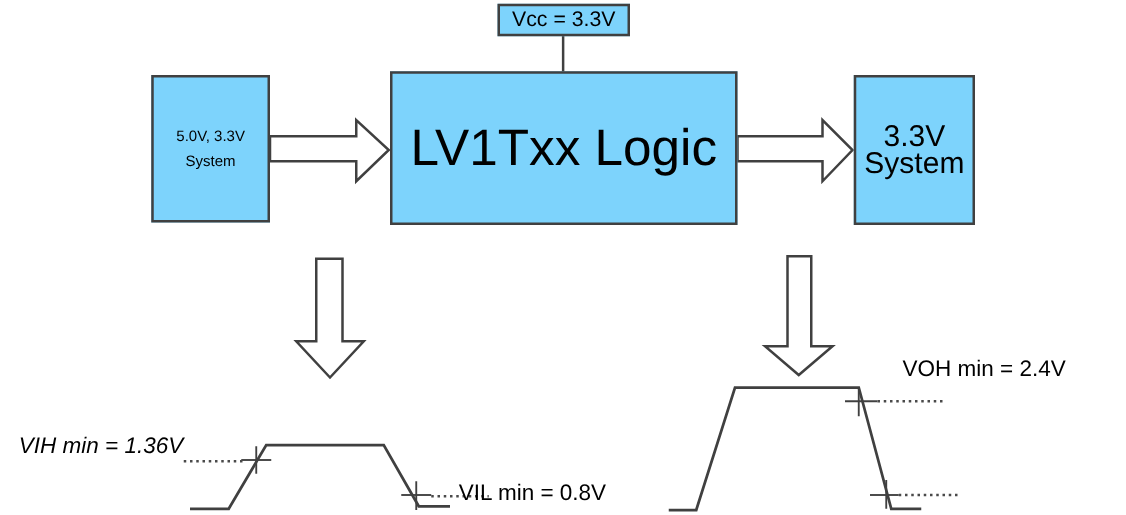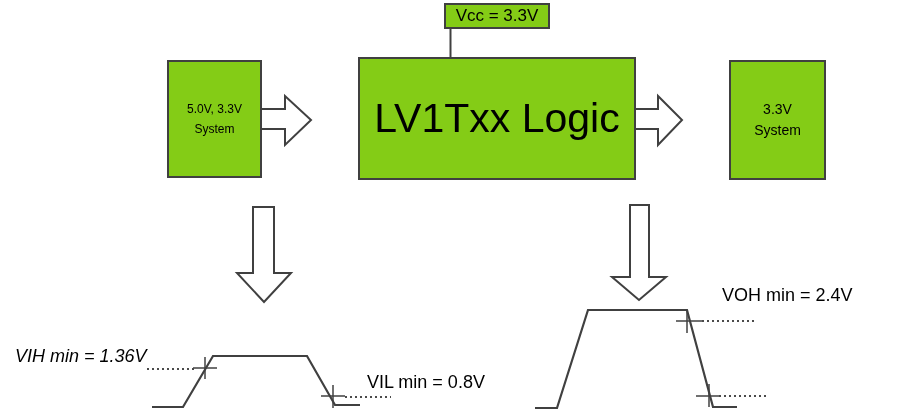--- a/index.html
+++ b/index.html
@@ -8,31 +8,31 @@
     position:relative; width:901px; height:412px; background:var(--bg);
     font-family:"Liberation Sans", sans-serif; color:var(--text); overflow:hidden;
   }
   .stage svg { position:absolute; left:0; top:0; }
   .ln    { stroke:var(--line); stroke-width:2; fill:none; }
   .arrow { stroke:var(--line); stroke-width:2; fill:#fff; stroke-linejoin:miter; }
   .wave  { stroke:var(--line); stroke-width:2.2; fill:none; stroke-linejoin:miter; }
   .tick  { stroke:var(--line); stroke-width:1.5; fill:none; }
   .dot   { stroke:#4a4a4a; stroke-width:2; fill:none; stroke-dasharray:2 3; }
   .box {
-    position:absolute; box-sizing:border-box; border:2px solid var(--line); background:#84cc16;
+    position:absolute; box-sizing:border-box; border:2px solid var(--line); background:#7dd3fc;
     display:flex; flex-direction:column; align-items:center; justify-content:center;
-    text-align:center; line-height:1.2;margin-left:46px;
+    text-align:center; line-height:1.2;
   }
   .vcc   { left:398px; top:3px;  width:106px; height:26px; font-size:17px; }
   .inbox { left:121px; top:60px; width:95px;  height:118px; font-size:12px; line-height:20px; }
   .logic { left:312px; top:57px; width:278px; height:123px; font-size:41px; }
-  .outbox{ left:683px; top:60px; width:97px;  height:120px; font-size:14px; line-height:21px; }
+  .outbox{ left:683px; top:60px; width:97px;  height:120px; font-size:24px; line-height:21px; }
   .lbl { position:absolute; font-size:18px; white-space:nowrap;text-align:right; }
   .vih { left:15px;  top:346px;font-style:italic; }
-  .vil { left:367px; top:372px; }
+  .vil { left:367px; top:384px; }
   .voh { left:722px; top:285px; }
   .vol { left:762px; top:366px; }
 </style>
 </head>
 <body>
 
 <div class="stage">
 
   <svg width="901" height="412" viewBox="0 0 901 412">
 

